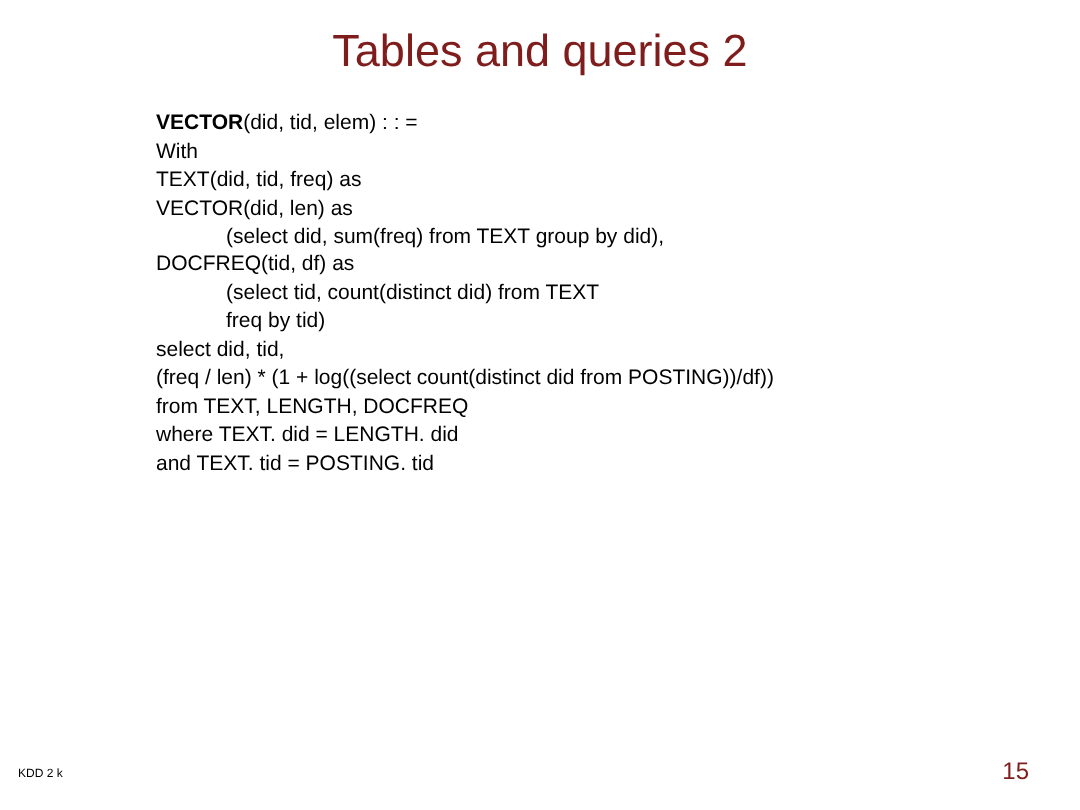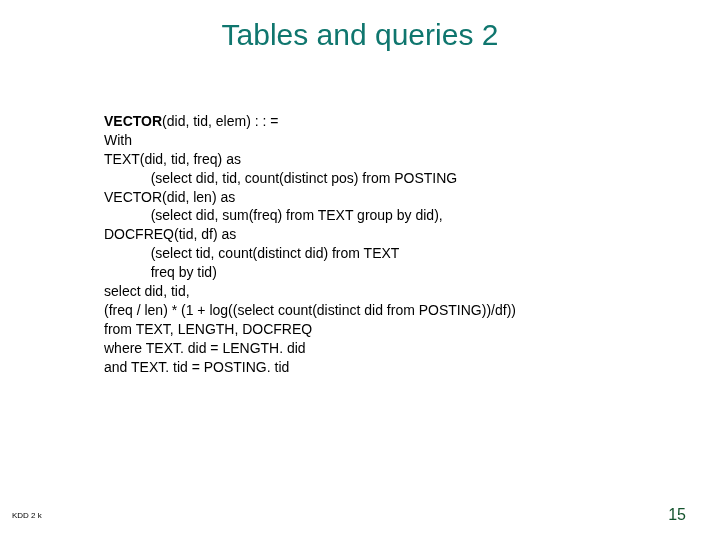--- a/index.html
+++ b/index.html
@@ -13,23 +13,23 @@
   }
   .slide {
     width: 100%;
     height: 100%;
     padding: 18px 40px 20px 40px;
     position: relative;
   }
   .title {
     font-family: Verdana, Geneva, sans-serif;
     font-size: 30px;
-    color: #0f766e;
+    color: #7f1d1d;
     text-align: center;
-    margin-bottom: 60px;
+    margin-bottom: 20px;
     font-weight: normal;
   }
   .content {
     color: #000000;
     font-size: 14px;
     line-height: 1.35;
     margin-left: 64px;
   }
   .content .line { white-space: pre; }
   .bold { font-weight: bold; }
@@ -38,34 +38,33 @@
     left: 12px;
     bottom: 20px;
     font-size: 8px;
     color: #000000;
   }
   .footer-right {
     position: absolute;
     right: 34px;
     bottom: 16px;
     font-size: 16px;
-    color: #14532d;
+    color: #7f1d1d;
   }
 </style>
 </head>
 <body>
 
 <div class="slide">
   <h1 class="title">Tables and queries 2</h1>
 
   <div class="content">
     <div class="line"><span class="bold">VECTOR</span><span>(did, tid, elem) : : =</span></div>
     <div class="line">With</div>
     <div class="line">TEXT(did, tid, freq) as</div>
-    <div class="line">            (select did, tid, count(distinct pos) from POSTING</div>
     <div class="line">VECTOR(did, len) as</div>
     <div class="line">            (select did, sum(freq) from TEXT group by did),</div>
     <div class="line">DOCFREQ(tid, df) as</div>
     <div class="line">            (select tid, count(distinct did) from TEXT</div>
     <div class="line">            freq by tid)</div>
     <div class="line">select did, tid,</div>
     <div class="line">(freq / len) * (1 + log((select count(distinct did from POSTING))/df))</div>
     <div class="line">from TEXT, LENGTH, DOCFREQ</div>
     <div class="line">where TEXT. did = LENGTH. did</div>
     <div class="line">and TEXT. tid = POSTING. tid</div>

